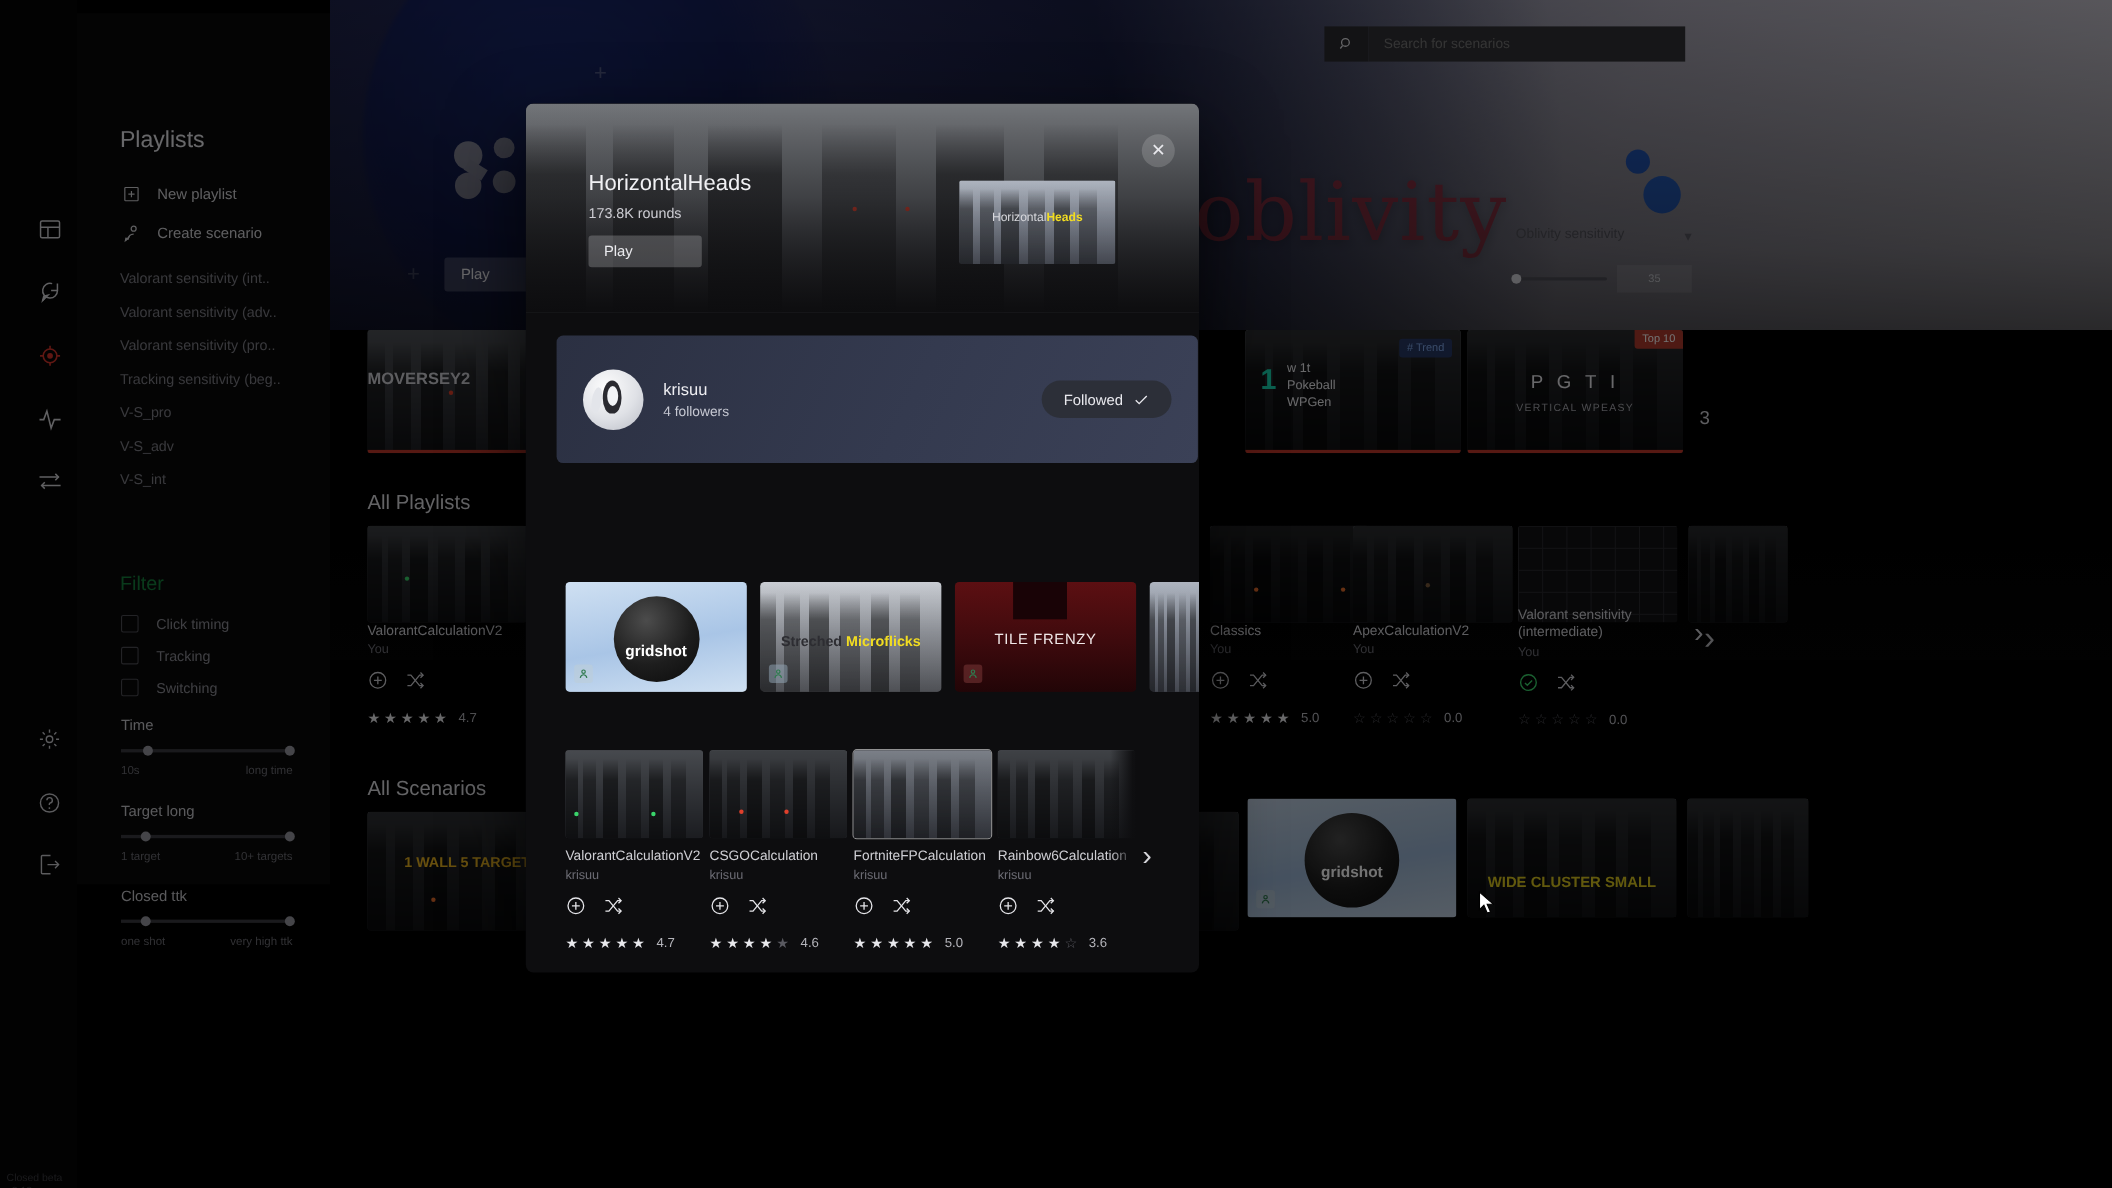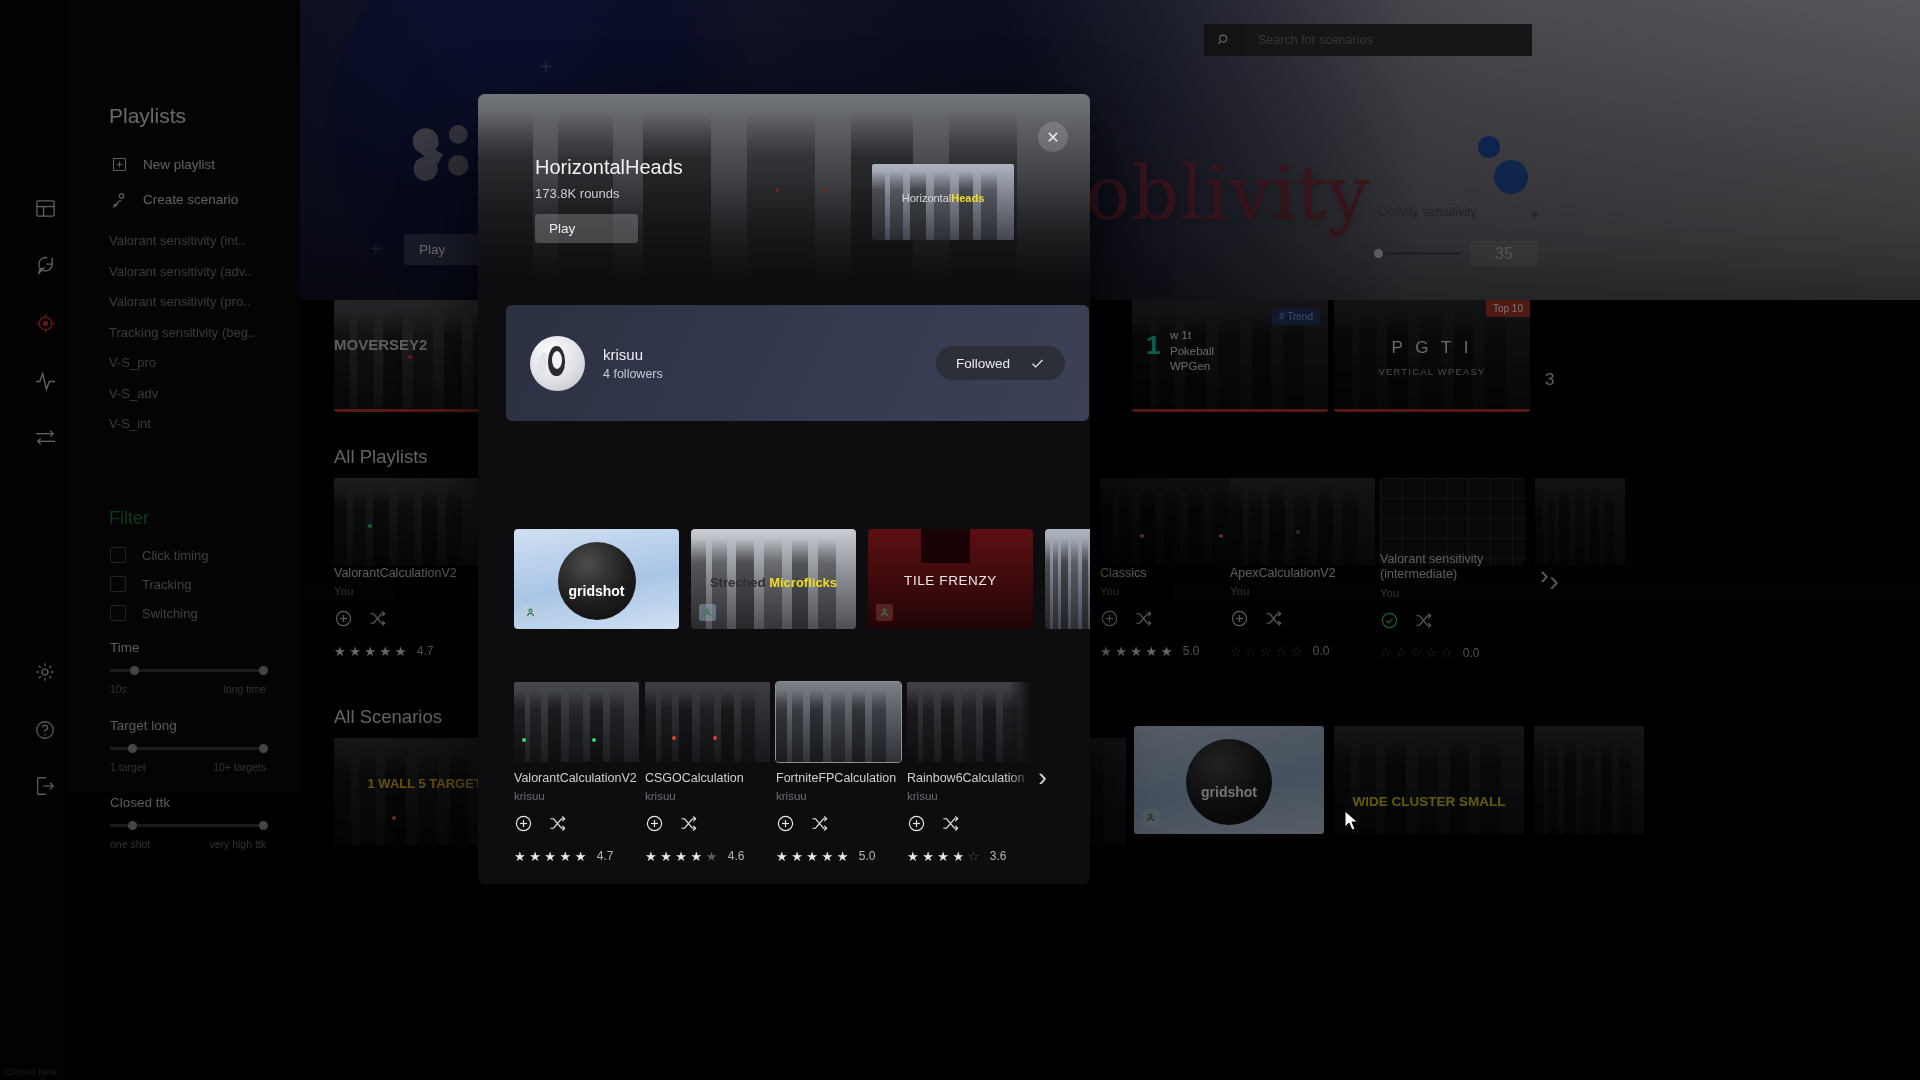--- a/index.html
+++ b/index.html
@@ -42,33 +42,33 @@
   
   .sens-wrap { position: absolute; left: 1378px; top: 205px; width: 160px; }
   .sens-label { font-size: 12.5px; color: #4e4e56; }
   .sens-caret { position:absolute; right:0; top:2px; color:#55555d; font-size:13px; }
   .sens-row { display:flex; align-items:center; gap: 9px; margin-top: 22px; }
   .sens-track { position:relative; width: 83px; height: 3px; background:#4b4b52; border-radius:2px; }
   .sens-knob { position:absolute; left:-4px; top:-3px; width:9px; height:9px; border-radius:50%; background:#cfcfd4; }
   .sens-val {
     width: 68px; height: 25px; background: rgba(255,255,255,.09);
     display:flex; align-items:center; justify-content:center;
-    font-size: 16px; color:#b9b9bf;
+    font-size: 10px; color:#b9b9bf;
   }
 
   
   .rail { position: absolute; left:0; top:0; width:70px; height:1080px; background:#060606; z-index: 6; }
   .rail-ico {
     position:absolute; left:30px; width:30px; height:30px;
     display:flex; align-items:center; justify-content:center; color:#d6d6da;
   }
   .rail-ico svg { width: 23px; height: 23px; }
 
   .sidebar {
-    position:absolute; left:70px; top:0; width:230px; height:792px;
+    position:absolute; left:70px; top:12px; width:230px; height:792px;
     background:#0b0b0b; z-index: 6; text-decoration: underline;
   }
   .pl-title { position:absolute; left:39px; top:104px; font-size:21px; color:#e6e6ea; font-weight:400; }
   .pl-action { position:absolute; left:40px; display:flex; align-items:center; gap:14px; color:#d2d2d6; font-size:13.5px; }
   .pl-action .gl { width:19px; height:19px; display:flex; align-items:center; justify-content:center; }
   .pl-list { position:absolute; left:39px; top:233px; width:180px; }
   .pl-item { font-size:13px; color:#7e7e86; margin-bottom:15.5px; white-space:nowrap; overflow:hidden; }
 
   .filter-title { position:absolute; left:39px; top:508px; font-size:18px; color:#15803d; }
   .chk-row { position:absolute; left:40px; display:flex; align-items:center; gap:16px; }
@@ -176,21 +176,21 @@
   }
   .avatar .pg { position:absolute; left:18px; top:10px; width:17px; height:30px; border-radius:50% 50% 46% 46%; background:#2a2a30; }
   .avatar .pg2 { position:absolute; left:22px; top:15px; width:10px; height:18px; border-radius:50%; background:#f2f3f6; }
   .avatar .wing { position:absolute; left:8px; top:16px; width:9px; height:24px; border-radius:50%; background:#e3e5ea; transform:rotate(10deg); }
   .cr-txt { margin-left:18px; }
   .cr-name { font-size:15px; color:#eeeef2; }
   .cr-fol { font-size:12.5px; color:#c6c8d2; margin-top:4px; }
   .follow-btn {
     margin-left:auto; height:34px; padding:16px 20px; border-radius:17px; border:0;
     background:#2c2f38; color:#e9e9ee; font-size:13.5px; cursor:pointer;
-    display:flex; align-items:center; gap:20px; font-family:"Liberation Sans", sans-serif;
+    display:flex; align-items:center; gap:9px; font-family:"Liberation Sans", sans-serif;
   }
   .mini { position:absolute; width:165px; height:100px; border-radius:4px; overflow:hidden; }
   .mini .lbl { position:absolute; left:0; right:0; top:46px; text-align:center; font-size:13px; }
   .mini-badge {
     position:absolute; left:8px; bottom:8px; width:17px; height:17px; border-radius:3px;
     background:rgba(190,205,215,.55); display:flex; align-items:center; justify-content:center;
   }
   .mini-badge svg { width:11px; height:11px; }
 
   .gridshot-bg { position:absolute; inset:0; background:linear-gradient(170deg,#cfe0f2 0%, #a9c5e6 55%, #cfe0f2 100%); }

